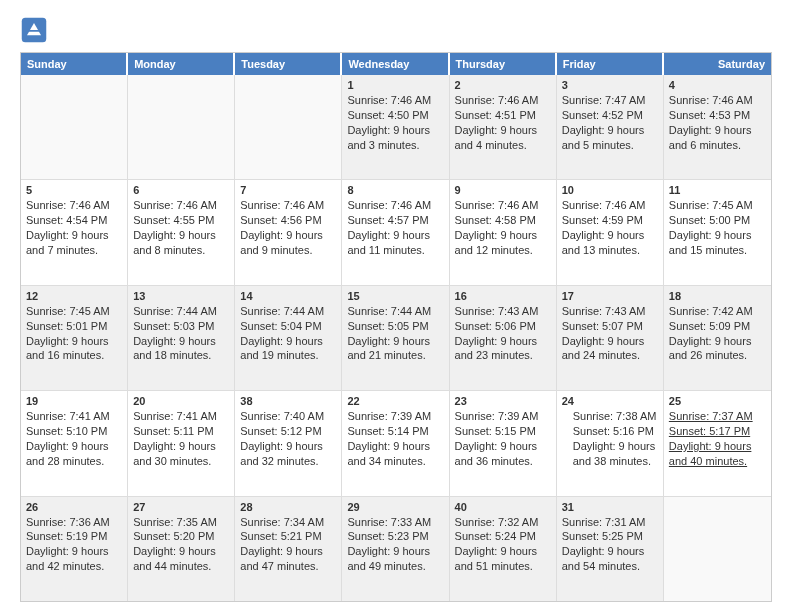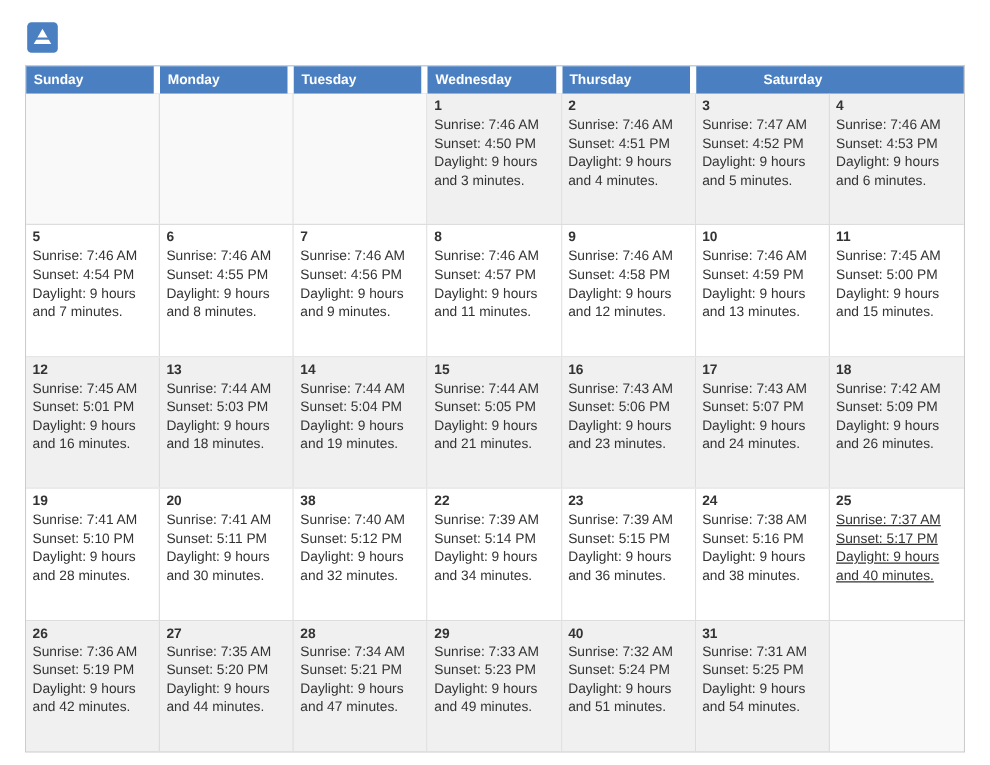--- a/index.html
+++ b/index.html
@@ -65,21 +65,21 @@
       display: grid;
       grid-template-columns: repeat(7, 1fr);
       background: #4a7fc1;
     }
     .cal-header-cell {
       color: #fff;
       font-size: 11px;
       font-weight: bold;
       padding: 5px 6px;
       text-align: left;
-      border-right: 5px solid #ffffff;
+      border-right: 2px solid #ffffff;
     }
     .cal-header-cell:last-child { border-right: none; text-align: right; }
     .cal-body {
       flex: 1;
       display: flex;
       flex-direction: column;
     }
     .cal-row {
       display: grid;
       grid-template-columns: repeat(7, 1fr);
@@ -132,20 +132,21 @@
       <h2></h2>
     </div>
   </div>
   <div class="calendar">
     <div class="cal-header">
     <div class="cal-header-cell">Sunday</div>
         <div class="cal-header-cell">Monday</div>
         <div class="cal-header-cell">Tuesday</div>
         <div class="cal-header-cell">Wednesday</div>
         <div class="cal-header-cell">Thursday</div>
+        <div class="cal-header-cell">Friday</div>
         <div class="cal-header-cell">Saturday</div>
       </div>
     <div class="cal-body">
     <div class="cal-row">
           <div class="cal-cell empty"></div>
           <div class="cal-cell empty"></div>
           <div class="cal-cell empty"></div>
           <div class="cal-cell shaded">
             <div class="day-num">1</div>
             <div class="cell-text" style="white-space: pre-line;">Sunrise: 7:46 AM
@@ -308,21 +309,21 @@
           </div>
           <div class="cal-cell">
             <div class="day-num">23</div>
             <div class="cell-text" style="white-space: pre-line;">Sunrise: 7:39 AM
 Sunset: 5:15 PM
 Daylight: 9 hours
 and 36 minutes.</div>
           </div>
           <div class="cal-cell">
             <div class="day-num">24</div>
-            <div class="cell-text" style="white-space: pre-line;">Sunrise: 7:38 AM
+            <div class="cell-text" style="white-space: pre-line; margin-left: 11px;">Sunrise: 7:38 AM
 Sunset: 5:16 PM
 Daylight: 9 hours
 and 38 minutes.</div>
           </div>
           <div class="cal-cell">
             <div class="day-num">25</div>
             <div class="cell-text" style="white-space: pre-line; text-decoration: underline;">Sunrise: 7:37 AM
 Sunset: 5:17 PM
 Daylight: 9 hours
 and 40 minutes.</div>

